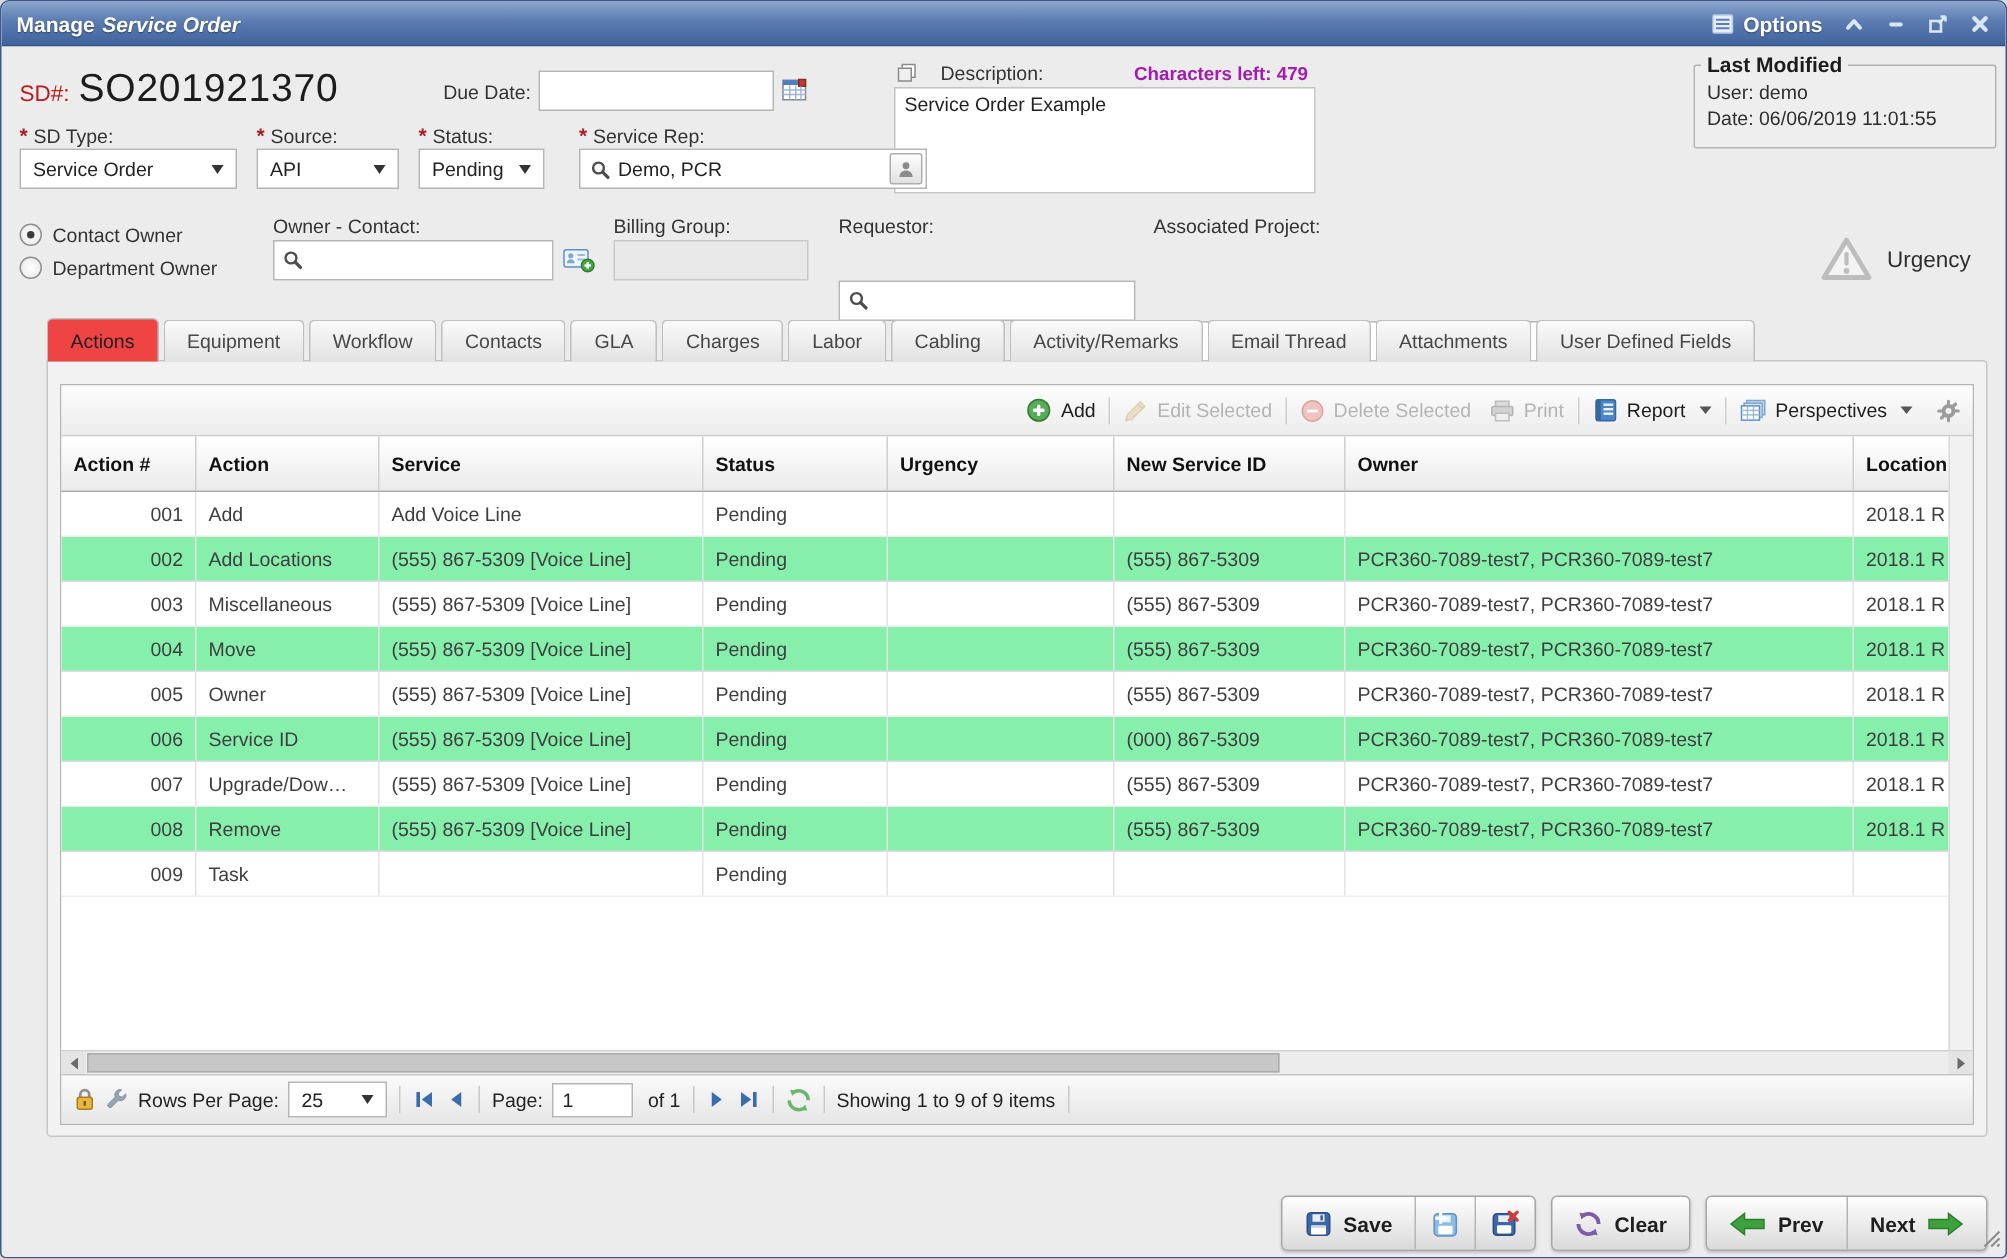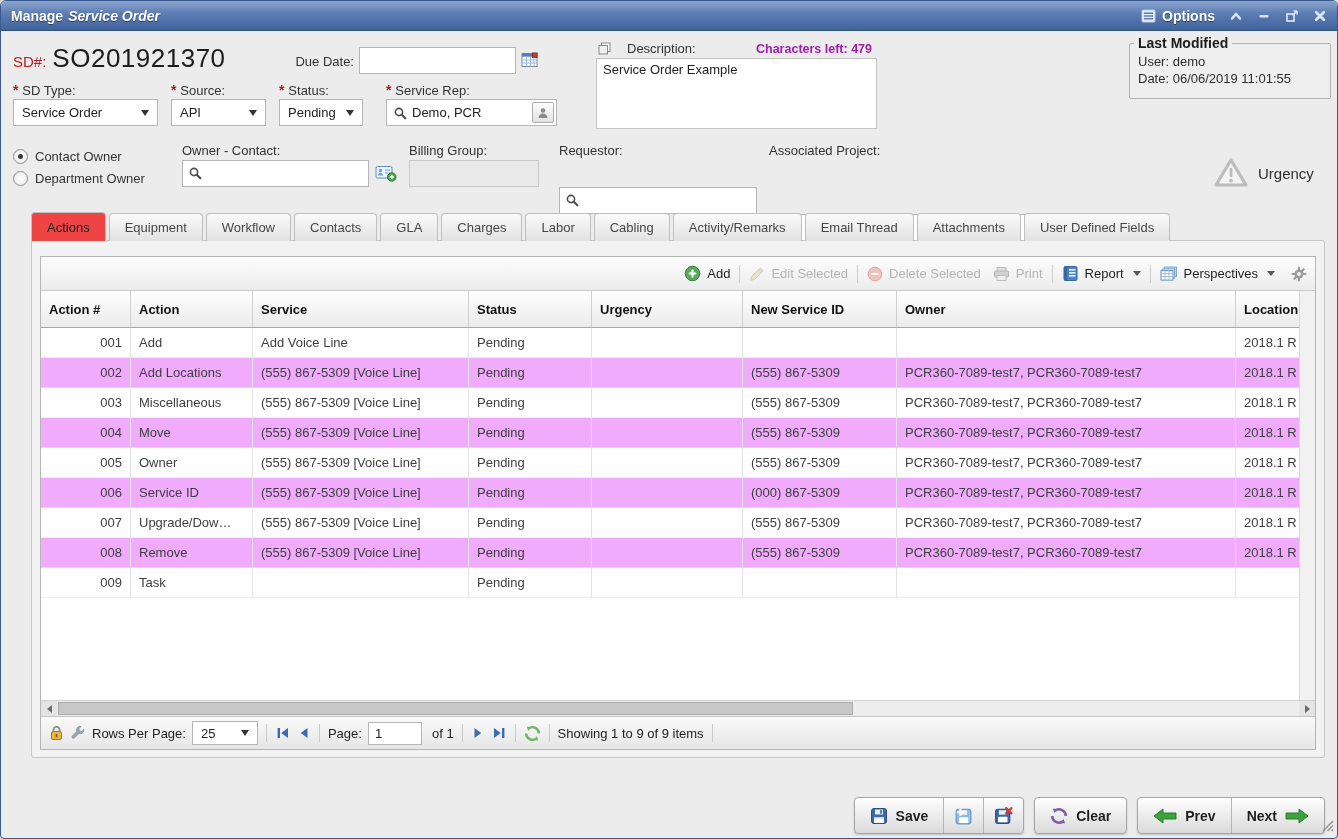--- a/index.html
+++ b/index.html
@@ -99,21 +99,21 @@
   .gheader { height:37px; flex:0 0 37px; display:flex; background:linear-gradient(#ffffff,#ebebeb);
              border-bottom:1px solid #a9a9a9; color:#111; }
   .gbody { flex:1; background:#fff; overflow:hidden; }
 
   .gcell { padding:0 8px; border-right:1px solid #e3e3e3; overflow:hidden; white-space:nowrap; flex:0 0 auto; }
   .hc { font-weight:bold; font-size:13px; display:flex; align-items:center; border-right:1px solid #cfcfcf; }
   .c0 { width:90px; } .c1 { width:122px; } .c2 { width:216px; } .c3 { width:123px; }
   .c4 { width:151px; } .c5 { width:154px; } .c6 { width:339px; }
   .c7 { flex:1 1 auto; min-width:0; border-right:none; }
   .grow { display:flex; height:30px; line-height:29px; border-bottom:1px solid #ececec; background:#fff; color:#3e3e3e; }
-  .grow.stripe { background:#f0abfc; border-bottom-color:#dcdcdc; }
+  .grow.stripe { background:#86efac; border-bottom-color:#dcdcdc; }
   .grow .c0 { text-align:right; }
 
   
   .hscroll { height:16px; flex:0 0 16px; display:flex; background:#ededed; border-top:1px solid #d2d2d2; }
   .sbtn { width:16px; flex:0 0 16px; background:#e4e4e4; display:flex; align-items:center; justify-content:center; cursor:pointer; }
   .tri-l { width:0; height:0; border-top:4px solid transparent; border-bottom:4px solid transparent; border-right:5px solid #6a6a6a; }
   .tri-r { width:0; height:0; border-top:4px solid transparent; border-bottom:4px solid transparent; border-left:5px solid #6a6a6a; }
   .strack { flex:1; position:relative; }
   .sthumb { position:absolute; left:1px; top:1px; bottom:1px; width:64%;
             background:#c7c7c7; border:1px solid #ababab; cursor:grab; }
@@ -225,21 +225,21 @@
         <span class="sel-caret"></span>
     </div>
 
     <label class="abs flabel req" style="left:278px; top:51px;">Status:</label>
     <div class="abs sel" style="left:278px; top:68px; width:84px;">
       <span>Pending</span>
         <span class="sel-caret"></span>
     </div>
 
     <label class="abs flabel req" style="left:385px; top:51px;">Service Rep:</label>
-    <div class="abs combo" style="left:385px; top:68px; width:171px;">
+    <div class="abs combo" style="left:385px; top:68px; width:232px;">
       <svg class="mag" style="margin:0 5px 0 6px;" width="14" height="14" viewBox="0 0 14 14">
           <circle cx="6" cy="6" r="3.6" fill="none" stroke="#4d4d4d" stroke-width="1.6"></circle>
           <line x1="8.8" y1="8.8" x2="12.3" y2="12.3" stroke="#4d4d4d" stroke-width="2.2" stroke-linecap="round"></line>
         </svg>
       <span class="val">Demo, PCR</span>
       <span class="person-btn">
         <svg width="12" height="12" viewBox="0 0 12 12">
             <circle cx="6" cy="3.5" r="2.3" fill="#8b8b8b"></circle>
             <path d="M1.5 11c.3-3 2.2-4.4 4.5-4.4S10.2 8 10.5 11z" fill="#8b8b8b"></path>
           </svg>

